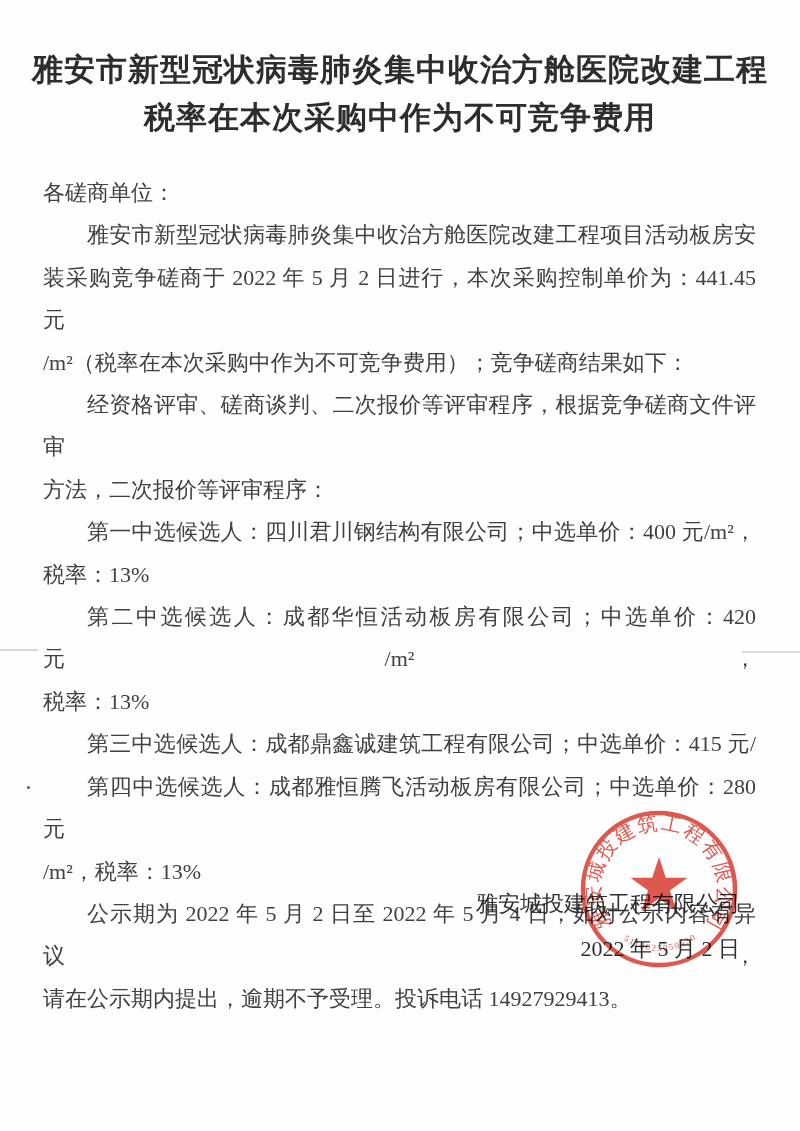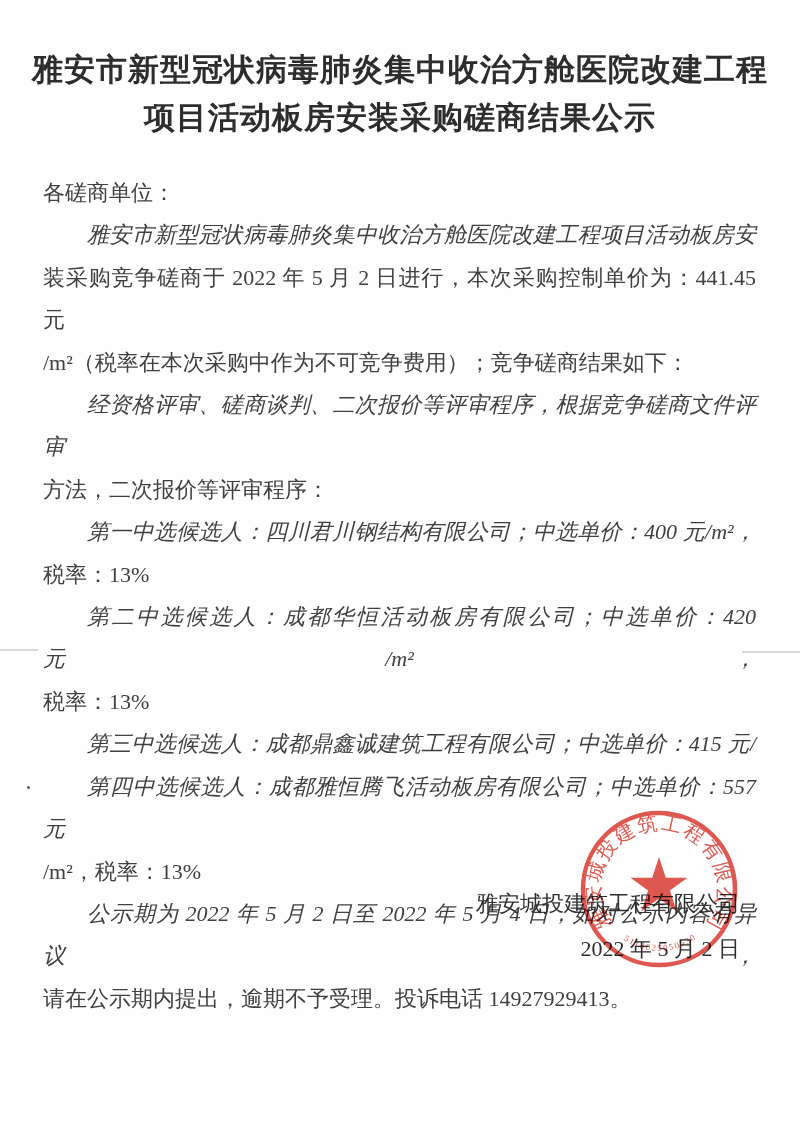--- a/index.html
+++ b/index.html
@@ -24,21 +24,21 @@
     color:#2d2d2d;
   }
   .body-text{
     position:absolute;
     left:43px;right:44px;top:172px;
     font-size:22px;
     line-height:42.4px;
     color:#404040;
   }
   .line{white-space:nowrap;}
-  .indent{text-indent:2em;font-style:italic;}
+  .indent{text-indent:2em;}
   .fill{
     white-space:normal;
     text-align:justify;
     text-align-last:justify;
   }
   .signature{
     position:absolute;
     right:60px;
     font-size:22px;
     white-space:nowrap;
@@ -72,36 +72,36 @@
     background:#5a5a5a;
   }
 </style>
 </head>
 <body>
 
 <div class="page">
 
   <div class="title">
     <div>雅安市新型冠状病毒肺炎集中收治方舱医院改建工程</div>
-    <div>项目活动板房安装采购磋商结果公示</div>
+    <div>税率在本次采购中作为不可竞争费用</div>
   </div>
 
   <div class="body-text">
     <div class="line">各磋商单位：</div>
     <div class="line indent fill">雅安市新型冠状病毒肺炎集中收治方舱医院改建工程项目活动板房安</div>
     <div class="line fill">装采购竞争磋商于 2022 年 5 月 2 日进行，本次采购控制单价为：441.45 元</div>
     <div class="line">/m²（税率在本次采购中作为不可竞争费用）；竞争磋商结果如下：</div>
     <div class="line indent fill">经资格评审、磋商谈判、二次报价等评审程序，根据竞争磋商文件评审</div>
     <div class="line">方法，二次报价等评审程序：</div>
     <div class="line indent fill">第一中选候选人：四川君川钢结构有限公司；中选单价：400 元/m²，</div>
     <div class="line">税率：13%</div>
     <div class="line indent fill">第二中选候选人：成都华恒活动板房有限公司；中选单价：420 元/m²，</div>
     <div class="line">税率：13%</div>
     <div class="line indent fill">第三中选候选人：成都鼎鑫诚建筑工程有限公司；中选单价：415 元/</div>
-    <div class="line indent fill">第四中选候选人：成都雅恒腾飞活动板房有限公司；中选单价：557 元</div>
+    <div class="line indent fill">第四中选候选人：成都雅恒腾飞活动板房有限公司；中选单价：280 元</div>
     <div class="line">/m²，税率：13%</div>
     <div class="line indent fill">公示期为 2022 年 5 月 2 日至 2022 年 5 月 4 日，如对公示内容有异议，</div>
     <div class="line">请在公示期内提出，逾期不予受理。投诉电话 14927929413。</div>
   </div>
 
   <div class="signature" id="sig-company">雅安城投建筑工程有限公司</div>
   <div class="signature" id="sig-date">2022 年 5 月  2 日</div>
 
   <svg class="seal" viewBox="0 0 182 182" xmlns="http://www.w3.org/2000/svg">
     <defs>

